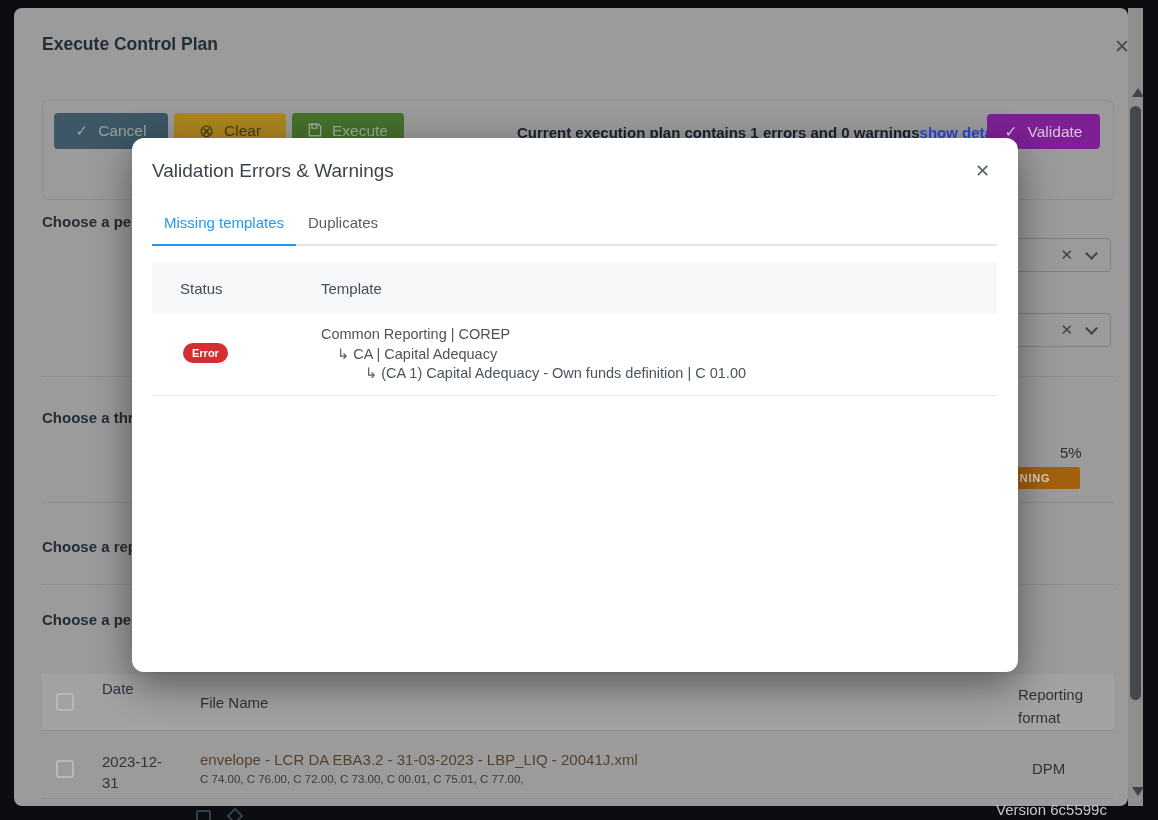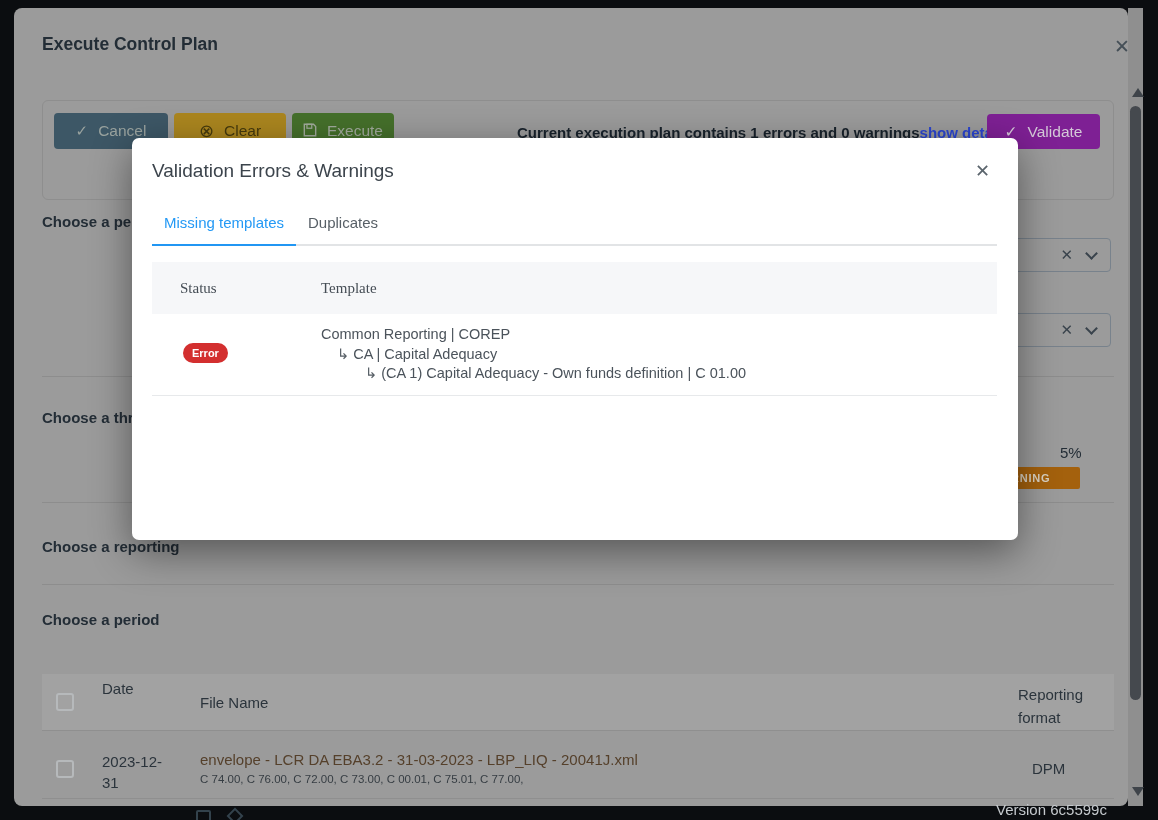--- a/index.html
+++ b/index.html
@@ -24,21 +24,21 @@
     left:28px; top:92px; width:1072px; height:100px;
     border:1px solid #8e8e8e; border-radius:6px;
   }
   .btn {
     position:absolute; top:105px; height:36px; border-radius:4px;
     display:flex; align-items:center; justify-content:center; gap:10px;
     font-size:15.5px; cursor:pointer;
   }
   .btn-cancel  { left:40px;  width:114px; background:#3d5766; color:#9aa39f; }
   .btn-clear   { left:160px; width:112px; background:#ab861f; color:#463a0c; }
-  .btn-execute { left:278px; width:102px; background:#45702b; color:#a2ab9d; }
+  .btn-execute { left:278px; width:112px; background:#45702b; color:#a2ab9d; }
   .btn-validate{ left:973px; top:106px; width:113px; height:35px; position:absolute;
                  background:#7e2094; color:#d4c9d8; border-radius:4px;
                  display:flex; align-items:center; justify-content:center; gap:10px;
                  font-size:15.5px; cursor:pointer; }
   .btn .ico { font-size:15px; }
   .clear-ico { font-size:18px; line-height:1; }
 
   .plan-status { left:503px; top:92px; height:64px; display:flex; align-items:center; gap:0; }
   .plan-status .msg { font-size:15px; font-weight:600; color:#18222b; }
   .plan-status .link { font-size:15px; font-weight:700; color:#2b45cf; text-decoration:underline; cursor:pointer; }
@@ -85,37 +85,37 @@
   .scroll-up   { left:1132px; top:88px;  width:0; height:0;
                  border-left:6px solid transparent; border-right:6px solid transparent;
                  border-bottom:9px solid #3f444a; }
   .scroll-dn   { left:1132px; top:787px; width:0; height:0;
                  border-left:6px solid transparent; border-right:6px solid transparent;
                  border-top:9px solid #3f444a; }
   .scroll-thumb{ left:1130px; top:106px; width:11px; height:594px; background:#45494e; border-radius:6px; }
 
   
   .dialog {
-    left:132px; top:138px; width:886px; height:402px;
-    background:#ffffff; border-radius:7px;
+    left:132px; top:138px; width:886px; height:534px;
+    background:#ffffff; border-radius:12px;
     box-shadow:0 12px 40px rgba(0,0,0,.45);
   }
   .dlg-title { left:20px; top:22px; font-size:19px; font-weight:500; color:#3c444c; }
   .dlg-close { left:843px; top:22px; font-size:18px; color:#5b656d; cursor:pointer; }
 
   .tabs { left:20px; top:76px; display:flex; }
   .tab { width:144px; text-align:left; padding-left:12px; font-size:15px; padding-bottom:12px; cursor:pointer; }
   .tab.active { color:#2499f5; }
   .tab.inactive { color:#575f66; width:110px; }
   .tab-line  { left:20px; top:106px; width:845px; height:2px; background:#e2e4e6; }
   .tab-line-active { left:20px; top:106px; width:144px; height:2px; background:#2196f3; }
 
   .vtable-head { left:20px; top:124px; width:845px; height:52px; background:#f6f7f9;
                  display:flex; align-items:center; }
-  .vth { font-size:15px; color:#454d55;font-family:Liberation Serif, serif; }
+  .vth { font-size:15px; color:#454d55; }
   .vth-status { margin-left:28px; width:141px; }
   .vrow { left:20px; top:176px; width:845px; height:82px; border-bottom:1px solid #e7e9eb; }
   .err-badge {
     position:absolute; left:31px; top:29px;
     background:#d32f2f; color:#ffffff; font-size:11px; font-weight:700;
     padding:4px 9px; border-radius:12px;
   }
   .tmpl { position:absolute; left:169px; top:11px; font-size:14.5px; color:#4b535b; line-height:19.5px; }
   .tmpl .ln { white-space:nowrap; }
   .tmpl .ind1 { padding-left:16px; }

